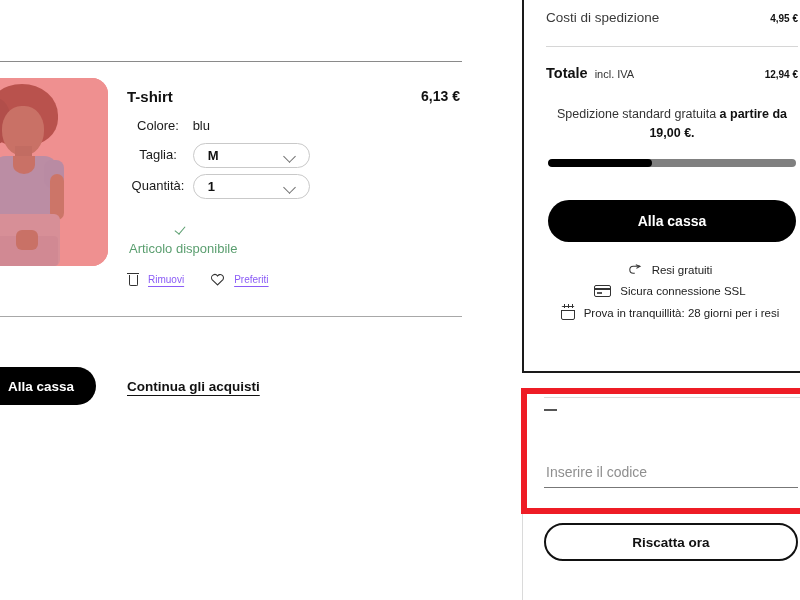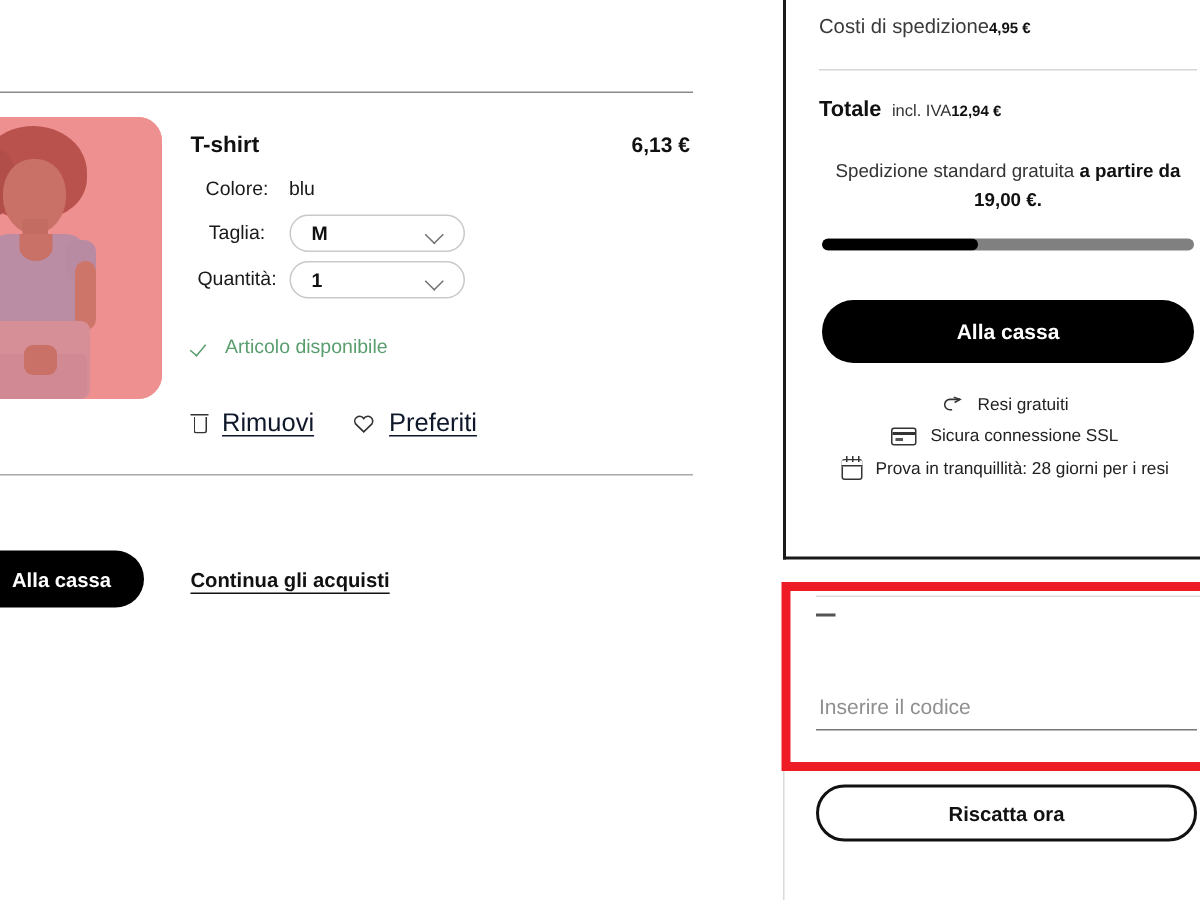--- a/index.html
+++ b/index.html
@@ -109,37 +109,37 @@
   .chev::before {
     content: ""; position: absolute; left: 1px; top: 0;
     width: 8px; height: 8px;
     border-right: 1.6px solid #6f6f6f; border-bottom: 1.6px solid #6f6f6f;
     transform: rotate(45deg);
   }
 
   .avail {
     position: absolute; left: 129px; top: 223px;
     display: flex; align-items: center; gap: 8px;
-    font-size: 13px; color: #5a9e6f;
+    font-size: 13px; color: #5a9e6f; flex-direction: column;
   }
   .check-ic { width: 13px; height: 10px; position: relative; display: inline-block; }
   .check-ic::before {
     content: ""; position: absolute; left: 0; top: 1px;
     width: 5px; height: 9px;
     border-right: 1.5px solid #5a9e6f; border-bottom: 1.5px solid #5a9e6f;
     transform: rotate(40deg);
   }
 
   .actions {
     position: absolute; left: 127px; top: 272px;
     display: flex; align-items: center; gap: 26px;
   }
   .act { display: flex; align-items: center; gap: 9px; cursor: pointer; }
   .act-text {
-    font-size: 17px; color: #0f172a; text-decoration: underline;
+    font-size: 10px; color: #8b5cf6; text-decoration: underline;
     text-underline-offset: 3px;
   }
   .trash-ic { width: 12px; height: 14px; position: relative; }
   .trash-ic .lid {
     position: absolute; left: 0; top: 1px; width: 12px; height: 1.3px; background: #333;
   }
   .trash-ic .body {
     position: absolute; left: 1.5px; top: 3px; width: 9px; height: 11px;
     border: 1.3px solid #333; border-top: 0; border-radius: 0 0 2px 2px;
   }
@@ -164,21 +164,21 @@
     position: absolute; left: 522px; top: -10px; width: 290px; height: 383px;
     background: #fff;
     border-left: 2px solid #1a1a1a;
     border-bottom: 2px solid #1a1a1a;
     border-top: 2px solid transparent;
   }
   .rc-inner { position: relative; width: 100%; height: 100%; padding: 0 22px; }
 
   .sum-row {
     position: absolute; left: 22px; right: 14px;
-    display: flex; align-items: baseline; 
+    display: flex; align-items: baseline; justify-content: space-between;
   }
   .row-ship { top: 18px; }
   .row-total { top: 72px; }
   .sum-label { font-size: 13.5px; color: #3a3a3a; }
   .sum-value { font-size: 10px; font-weight: bold; color: #111; }
   .total-label { font-size: 14.5px; font-weight: bold; color: #111; }
   .total-vat { font-size: 11px; color: #333; margin-left: 7px; font-weight: normal; }
   .sum-divider {
     position: absolute; left: 22px; right: 14px; top: 54px; height: 1px; background: #d6d6d6;
   }

